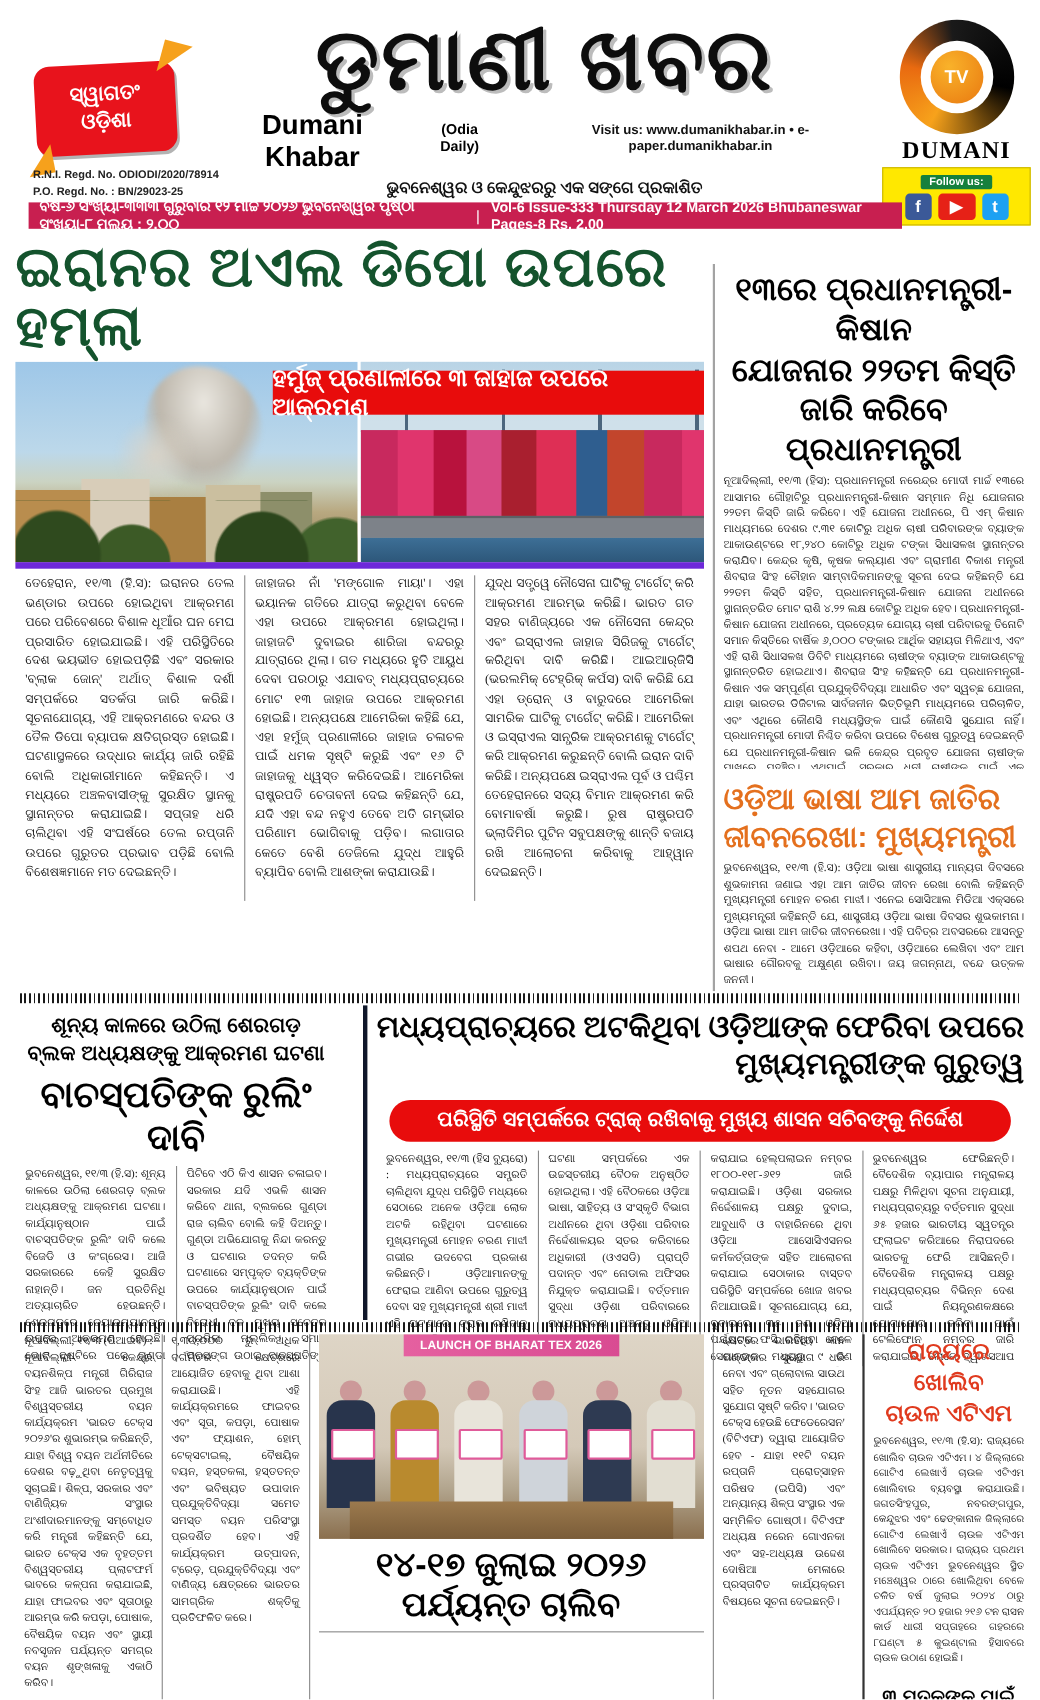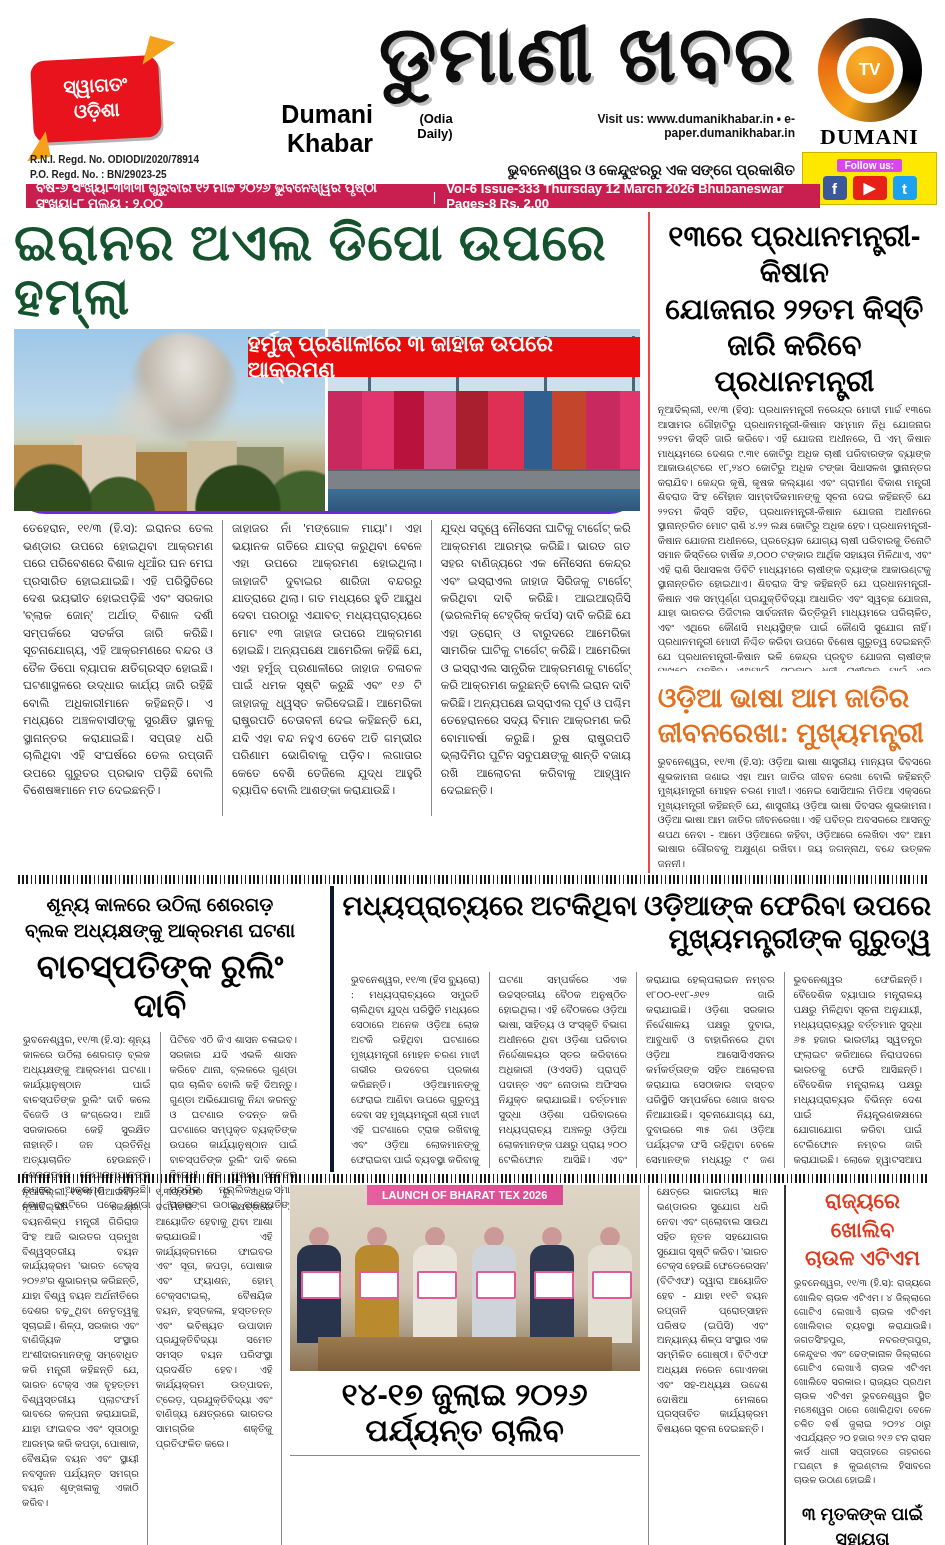--- a/index.html
+++ b/index.html
@@ -12,39 +12,39 @@
           border-radius:14px;transform:rotate(-3deg);display:flex;align-items:center;justify-content:center;
           box-shadow:2px 3px 0 #b3b3b3;}
   .bubble:before{content:"";position:absolute;right:-14px;top:-16px;width:0;height:0;
           border-left:26px solid #f6a11c;border-bottom:30px solid transparent;transform:rotate(18deg);}
   .bubble:after{content:"";position:absolute;left:-10px;bottom:-16px;width:0;height:0;
           border-right:24px solid #f6a11c;border-top:26px solid transparent;transform:rotate(-8deg);}
   .bubble span{position:relative;z-index:2;color:#fff;font-family:"Liberation Sans",sans-serif;
           font-weight:bold;font-size:19px;text-align:center;white-space:pre-line;line-height:1.3;}
   .regd{position:absolute;left:30px;top:152px;font-family:"Liberation Sans",sans-serif;
         font-size:10px;font-weight:bold;color:#222;line-height:1.5;white-space:pre-line;}
-  .nameplate{position:absolute;left:195px;top:14px;width:600px;text-align:right;}
+  .nameplate{position:absolute;left:195px;top:14px;width:600px;text-align:center;}
   .np-title{font-family:"Liberation Sans",sans-serif;font-weight:bold;font-size:78px;line-height:1.05;
         color:#0d0d0d;letter-spacing:2px;text-shadow:3px 3px 0 #bcbcbc;}
   .np-sub{margin-top:4px;display:flex;align-items:baseline;justify-content:center;gap:10px;}
   .np-en{font-family:"Liberation Sans",sans-serif;font-weight:bold;font-size:25px;color:#000;}
   .np-daily{font-family:"Liberation Sans",sans-serif;font-weight:bold;font-size:13px;color:#000;}
   .np-visit{font-family:"Liberation Sans",sans-serif;font-weight:bold;font-size:12px;color:#111;margin-left:16px;}
   .np-tagline{margin-top:4px;font-weight:bold;font-size:15px;color:#111;}
   .tvlogo{position:absolute;right:8px;top:18px;width:135px;text-align:center;}
   .tv-d{position:relative;width:104px;height:104px;margin:0 auto;border-radius:50%;
         background:conic-gradient(from 210deg,#f7a21b,#e96a10,#1a1a1a 40%,#000 70%,#f7a21b);
         display:flex;align-items:center;justify-content:center;}
   .tv-d .ring{width:66px;height:66px;border-radius:50%;background:#fff;display:flex;align-items:center;justify-content:center;text-align:right;}
   .tv-d .core{width:48px;height:48px;border-radius:50%;background:radial-gradient(circle at 35% 30%,#f9b22a,#e97910);
         color:#fff;font-family:"Liberation Sans",sans-serif;font-weight:bold;font-size:17px;
         display:flex;align-items:center;justify-content:center;}
   .tv-name{margin-top:2px;font-family:"Liberation Serif",serif;font-weight:bold;font-size:22px;letter-spacing:1px;color:#000;}
   .follow{margin-top:2px;background:#ffe800;border:1px solid #c9b400;padding:2px 4px 4px;}
-  .follow-label{display:inline-block;background:#d946ef;color:#fff;font-family:"Liberation Sans",sans-serif;
+  .follow-label{display:inline-block;background:#15803d;color:#fff;font-family:"Liberation Sans",sans-serif;
         font-weight:bold;font-size:10px;padding:1px 8px;border-radius:2px;}
   .social{display:flex;justify-content:center;gap:6px;margin-top:3px;}
   .soc{width:24px;height:24px;border-radius:4px;display:flex;align-items:center;justify-content:center;
        color:#fff;font-family:"Liberation Sans",sans-serif;font-weight:bold;font-size:15px;}
   .soc.fb{background:#3b5998;}
   .soc.yt{background:#e62117;width:34px;}
   .soc.tw{background:#1da1f2;}
   .infobar{position:absolute;left:26px;top:184px;width:774px;height:24px;background:#c81f50;
         color:#fff;font-weight:bold;display:flex;align-items:center;padding:0 10px;gap:10px;
         font-size:13.5px;font-family:"Liberation Sans",sans-serif;}
@@ -57,21 +57,21 @@
   .cols>div{flex:1;padding:0 9px;}
   .cols>div+div{border-left:1px solid #888;}
   .dotted-rule{height:9px;margin:2px 18px;
      background:repeating-linear-gradient(90deg,#1a1a1a 0 1.6px,transparent 1.6px 4.2px);}
 
   
   .toprow{display:flex;padding:0 14px;}
   .lead{width:648px;padding-right:8px;}
   .lead h1{margin:4px 0 6px;font-family:"Liberation Sans",sans-serif;font-weight:bold;
         font-size:51px;line-height:1.05;color:#14532d;letter-spacing:1px;}
-  .photos{position:relative;height:182px;display:flex;gap:3px;border-bottom:3px solid #6d28d9;border-radius:31px;}
+  .photos{position:relative;height:182px;display:flex;gap:3px;border-bottom:6px solid #6d28d9;}
   .photo{flex:1;position:relative;overflow:hidden;}
   .photo-left{background:linear-gradient(180deg,#9ec7e8 0%,#bcd8ea 45%,#cbd3c2 60%,#b8a880 75%,#8f7d55 100%);}
   .smoke{position:absolute;left:38%;top:2%;width:34%;height:60%;border-radius:50% 60% 45% 55%;
         background:radial-gradient(ellipse at 50% 30%,#e9e6df 0%,#bdb7ac 55%,rgba(160,150,140,0) 78%);
         filter:blur(2px);}
   .smoke2{position:absolute;left:30%;top:28%;width:22%;height:38%;border-radius:50%;
         background:radial-gradient(ellipse,#d8d2c6 0%,rgba(190,180,165,0) 75%);filter:blur(3px);}
   .bld{position:absolute;bottom:0;left:0;width:100%;height:44%;
         background:
          linear-gradient(180deg,transparent 0 18%,#b98d4e 18% 100%) 0 0/22% 100% no-repeat,
@@ -98,21 +98,21 @@
   .pier{position:absolute;left:0;bottom:12%;width:100%;height:10%;background:#7d8289;
         border-top:2px solid #5d6166;}
   .water{position:absolute;left:0;bottom:0;width:100%;height:12%;
         background:linear-gradient(180deg,#3d6f96,#2d577a);}
   .overlay-banner{position:absolute;right:0;top:8px;width:392px;height:40px;background:#e80c0c;
         color:#fff;display:flex;align-items:center;justify-content:center;
         font-weight:bold;font-size:22px;font-family:"Liberation Sans",sans-serif;z-index:5;}
   .lead-body{height:296px;margin-top:6px;}
   .lead-body .bodytext{height:296px;}
 
-  .aside-top{width:283px;border-left:2px solid #ef4444;padding-left:8px;}
+  .aside-top{width:283px;border-left:2px solid #a3a3a3;padding-left:8px;margin-top:28px;}
   .h-pmkisan{margin:6px 0 4px;font-family:"Liberation Sans",sans-serif;font-weight:bold;
         font-size:29px;line-height:1.25;text-align:center;white-space:pre-line;color:#000;}
   .pm-body{font-size:10px;line-height:1.45;text-align:justify;height:268px;overflow:hidden;}
   .h-orange{margin:10px 0 4px;font-family:"Liberation Sans",sans-serif;font-weight:bold;
         font-size:27px;line-height:1.3;text-align:left;white-space:pre-line;color:#e4701e;}
   .ol-body{font-size:10px;line-height:1.45;text-align:justify;height:118px;overflow:hidden;}
 
   
   .midrow{display:flex;padding:0 14px;height:286px;}
   .mid-left{width:292px;border-right:4px solid #0f172a;padding-right:24px;}
@@ -257,20 +257,21 @@
 ବ୍ଲକ ଅଧ୍ୟକ୍ଷଙ୍କୁ ଆକ୍ରମଣ ଘଟଣା</div>
       <h2 class="mid-head">ବାଚସ୍ପତିଙ୍କ ରୁଲିଂ ଦାବି</h2>
       <div class="cols">
         <div>ଭୁବନେଶ୍ୱର, ୧୧/୩ (ହି.ସ): ଶୂନ୍ୟ କାଳରେ ଉଠିଲା ଶେରଗଡ଼ ବ୍ଲକ ଅଧ୍ୟକ୍ଷଙ୍କୁ ଆକ୍ରମଣ ଘଟଣା। କାର୍ଯ୍ୟାନୁଷ୍ଠାନ ପାଇଁ ବାଚସ୍ପତିଙ୍କ ରୁଲିଂ ଦାବି କଲେ ବିଜେଡି ଓ କଂଗ୍ରେସ। ଆଜି ସରକାରରେ କେହି ସୁରକ୍ଷିତ ନାହାନ୍ତି। ଜନ ପ୍ରତିନିଧି ଅତ୍ୟାଚାରିତ ହେଉଛନ୍ତି। ଶେରଗଡ଼ରେ ଚେୟାରମ୍ୟାନଙ୍କ ଉପରେ ଆକ୍ରମଣ ହୋଇଛି। ଭୋଟ ଦୃଷ୍ଟିରେ ପରେ ଗୁଣ୍ଡା ମାନେ ତାଙ୍କୁ ଛାଡ଼ି ଦେଲେ। ଚେୟାରମ୍ୟାନଙ୍କୁ ଯଦି ବ୍ଲକ ଭିତରେ</div>
         <div>ପିଟିବେ ଏଠି କିଏ ଶାସନ ଚଳାଇବ। ସରକାର ଯଦି ଏଭଳି ଶାସନ କରିବେ ଥାନା, ବ୍ଲକରେ ଗୁଣ୍ଡା ରାଜ ଚାଲିବ ବୋଲି କହି ଦିଅନ୍ତୁ। ଗୁଣ୍ଡା ଅଭିଯୋଗକୁ ନିନ୍ଦା କରନ୍ତୁ ଓ ଘଟଣାର ତଦନ୍ତ କରି ଘଟଣାରେ ସମ୍ପୃକ୍ତ ବ୍ୟକ୍ତିଙ୍କ ଉପରେ କାର୍ଯ୍ୟାନୁଷ୍ଠାନ ପାଇଁ ବାଚସ୍ପତିଙ୍କ ରୁଲିଂ ଦାବି କଲେ ବିରୋଧୀ ଦଳ ମୁଖ୍ୟ ସଚେତକ ପ୍ରମିଳା ମଲ୍ଲିକ। ସମାନ ପ୍ରସଙ୍ଗ ଉଠାଇ ବାଚସ୍ପତିଙ୍କ ରୁଲିଂ ଦାବି କଲେ ବିଜେଡି ବିଧାୟକ ଶାରଦା ଜେନା ଓ କଂଗ୍ରେସ ବିଧାୟକଙ୍କ ଦ୍ୱାରା ପ୍ରସ୍ତାବ ବାଢ଼ିଯାଇଛି।</div>
       </div>
     </section>
 
     <section class="mid-right">
       <h2 class="me-head">ମଧ୍ୟପ୍ରାଚ୍ୟରେ ଅଟକିଥିବା ଓଡ଼ିଆଙ୍କ ଫେରିବା ଉପରେ ମୁଖ୍ୟମନ୍ତ୍ରୀଙ୍କ ଗୁରୁତ୍ୱ</h2>
+      <div class="me-pill">ପରିସ୍ଥିତି ସମ୍ପର୍କରେ ଟ୍ରାକ୍ ରଖିବାକୁ ମୁଖ୍ୟ ଶାସନ ସଚିବଙ୍କୁ ନିର୍ଦ୍ଦେଶ</div>
       <div class="cols">
         <div>ଭୁବନେଶ୍ୱର, ୧୧/୩ (ହିସ ବ୍ୟୁରୋ) : ମଧ୍ୟପ୍ରାଚ୍ୟରେ ସମ୍ପ୍ରତି ଚାଲିଥିବା ଯୁଦ୍ଧ ପରିସ୍ଥିତି ମଧ୍ୟରେ ସେଠାରେ ଅନେକ ଓଡ଼ିଆ ଲୋକ ଅଟକି ରହିଥିବା ଘଟଣାରେ ମୁଖ୍ୟମନ୍ତ୍ରୀ ମୋହନ ଚରଣ ମାଝୀ ଗଭୀର ଉଦବେଗ ପ୍ରକାଶ କରିଛନ୍ତି। ଓଡ଼ିଆମାନଙ୍କୁ ଫେରାଇ ଆଣିବା ଉପରେ ଗୁରୁତ୍ୱ ଦେବା ସହ ମୁଖ୍ୟମନ୍ତ୍ରୀ ଶ୍ରୀ ମାଝୀ ଏହି ଘଟଣାରେ ଟ୍ରାକ ରଖିବାକୁ ଏବଂ ଓଡ଼ିଆ ଲୋକମାନଙ୍କୁ ଫେରାଇବା ପାଇଁ ବ୍ୟବସ୍ଥା କରିବାକୁ ମୁଖ୍ୟ ଶାସନ ସଚିବଙ୍କୁ ନିର୍ଦ୍ଦେଶ ଦେଇଛନ୍ତି। ସୂଚନାଯୋଗ୍ୟ ଯେ, ମୁଖ୍ୟମନ୍ତ୍ରୀଙ୍କ ନିର୍ଦ୍ଦେଶକ୍ରମେ ଗତ ମାର୍ଚ୍ଚ ୨ ତାରିଖରେ ମୁଖ୍ୟ ସଚିବ ଅନୁ ଗର୍ଗଙ୍କ ଅଧ୍ୟକ୍ଷତାରେ ମଧ୍ୟପ୍ରାଚ୍ୟ</div>
         <div>ଘଟଣା ସମ୍ପର୍କରେ ଏକ ଉଚ୍ଚସ୍ତରୀୟ ବୈଠକ ଅନୁଷ୍ଠିତ ହୋଇଥିଲା। ଏହି ବୈଠକରେ ଓଡ଼ିଆ ଭାଷା, ସାହିତ୍ୟ ଓ ସଂସ୍କୃତି ବିଭାଗ ଅଧୀନରେ ଥିବା ଓଡ଼ିଶା ପରିବାର ନିର୍ଦ୍ଦେଶାଳୟର ସ୍ତର କରିବାରେ ଅଧିକାରୀ (ଓଏସଡି) ପ୍ରାପ୍ତି ପଦାନ୍ତ ଏବଂ ନୋଡାଲ ଅଫିସର ନିଯୁକ୍ତ କରାଯାଇଛି। ବର୍ତ୍ତମାନ ସୁଦ୍ଧା ଓଡ଼ିଶା ପରିବାରରେ ମଧ୍ୟପ୍ରାଚ୍ୟ ଅଞ୍ଚଳରୁ ଓଡ଼ିଆ ଲୋକମାନଙ୍କ ପକ୍ଷରୁ ପ୍ରାୟ ୨୦୦ ଟେଲିଫୋନ ଆସିଛି। ଏବଂ ନିର୍ଦ୍ଦେଶାଳୟ ପକ୍ଷରୁ ବୈଦେଶିକ ମନ୍ତ୍ରାଳୟ ସହ ଯୋଗାଯୋଗ କରାଯାଇ ସେମାନଙ୍କ ଫେରିବା ସମ୍ପର୍କରେ ସହାୟତା କରାଯାଉଛି। ବୈଦେଶିକ ମନ୍ତ୍ରାଳୟ ପକ୍ଷରୁ ଏଥିପାଇଁ ବୃହତ ହେଲ୍ପଲାଇନ</div>
         <div>କରାଯାଇ ହେଲ୍ପଲାଇନ ନମ୍ବର ୧୮୦୦-୧୧୮-୬୧୨ ଜାରି କରାଯାଇଛି। ଓଡ଼ିଶା ସରକାର ନିର୍ଦ୍ଦେଶାଳୟ ପକ୍ଷରୁ ଦୁବାଇ, ଆବୁଧାବି ଓ ବାହାରିନରେ ଥିବା ଓଡ଼ିଆ ଆସୋସିଏସନର କର୍ମକର୍ତ୍ତାଙ୍କ ସହିତ ଆଲୋଚନା କରାଯାଇ ସେଠାକାର ବାସ୍ତବ ପରିସ୍ଥିତି ସମ୍ପର୍କରେ ଖୋଜ ଖବର ନିଆଯାଉଛି। ସୂଚନାଯୋଗ୍ୟ ଯେ, ଦୁବାଇରେ ୩୫ ଜଣ ଓଡ଼ିଆ ପର୍ଯ୍ୟଟକ ଫସି ରହିଥିବା ବେଳେ ସେମାନଙ୍କ ମଧ୍ୟରୁ ୯ ଜଣ ବିଶେଷ ବିମାନ ଯୋଗେ ମାର୍ଚ୍ଚ ୭ ତାରିଖ ଦିନ ଭୁବନେଶ୍ୱର ଫେରିଛନ୍ତି। ବାକି ପର୍ଯ୍ୟଟକମାନେ ମୁମ୍ବାଇ ହୋଇ ଏକ ସ୍ୱତନ୍ତ୍ର ଏୟାର ଇଣ୍ଡିଆ ଏକ୍ସପ୍ରେସ ଫ୍ଲାଇଟ କରିଆରେ ୮ ତାରିଖ ଦିନ</div>
         <div>ଭୁବନେଶ୍ୱର ଫେରିଛନ୍ତି। ବୈଦେଶିକ ବ୍ୟାପାର ମନ୍ତ୍ରାଳୟ ପକ୍ଷରୁ ମିଳିଥିବା ସୂଚନା ଅନୁଯାୟୀ, ମଧ୍ୟପ୍ରାଚ୍ୟରୁ ବର୍ତ୍ତମାନ ସୁଦ୍ଧା ୬୫ ହଜାର ଭାରତୀୟ ସ୍ୱତନ୍ତ୍ର ଫ୍ଲାଇଟ କରିଆରେ ନିରାପଦରେ ଭାରତକୁ ଫେରି ଆସିଛନ୍ତି। ବୈଦେଶିକ ମନ୍ତ୍ରାଳୟ ପକ୍ଷରୁ ମଧ୍ୟପ୍ରାଚ୍ୟର ବିଭିନ୍ନ ଦେଶ ପାଇଁ ନିୟନ୍ତ୍ରଣକକ୍ଷରେ ଯୋଗାଯୋଗ କରିବା ପାଇଁ ଟେଲିଫୋନ ନମ୍ବର ଜାରି କରାଯାଇଛି। ଲୋକେ ହ୍ୱାଟସଆପ ଜରିଆରେ ସକାଳ ୯ ଟାରୁ ରାତି ୯ ଟା ପର୍ଯ୍ୟନ୍ତ ଫୋନ କରିପାରିବେ। ଟୋଲ ଫ୍ରି ନମ୍ବର: ୧୮୦୦୧୧୮୬୧୬, ୧୧ ୧୧ ୭୩୦୧ ୧୧୧୩, ୧୧ ୧୧ ୭୩୦୧ ୪୧୦୪, ୧୧ ୧୧ ୭୩୦୧ ୬୧୦୬।</div>
       </div>
     </section>
   </div>
 
   <div class="dotted-rule"></div>

